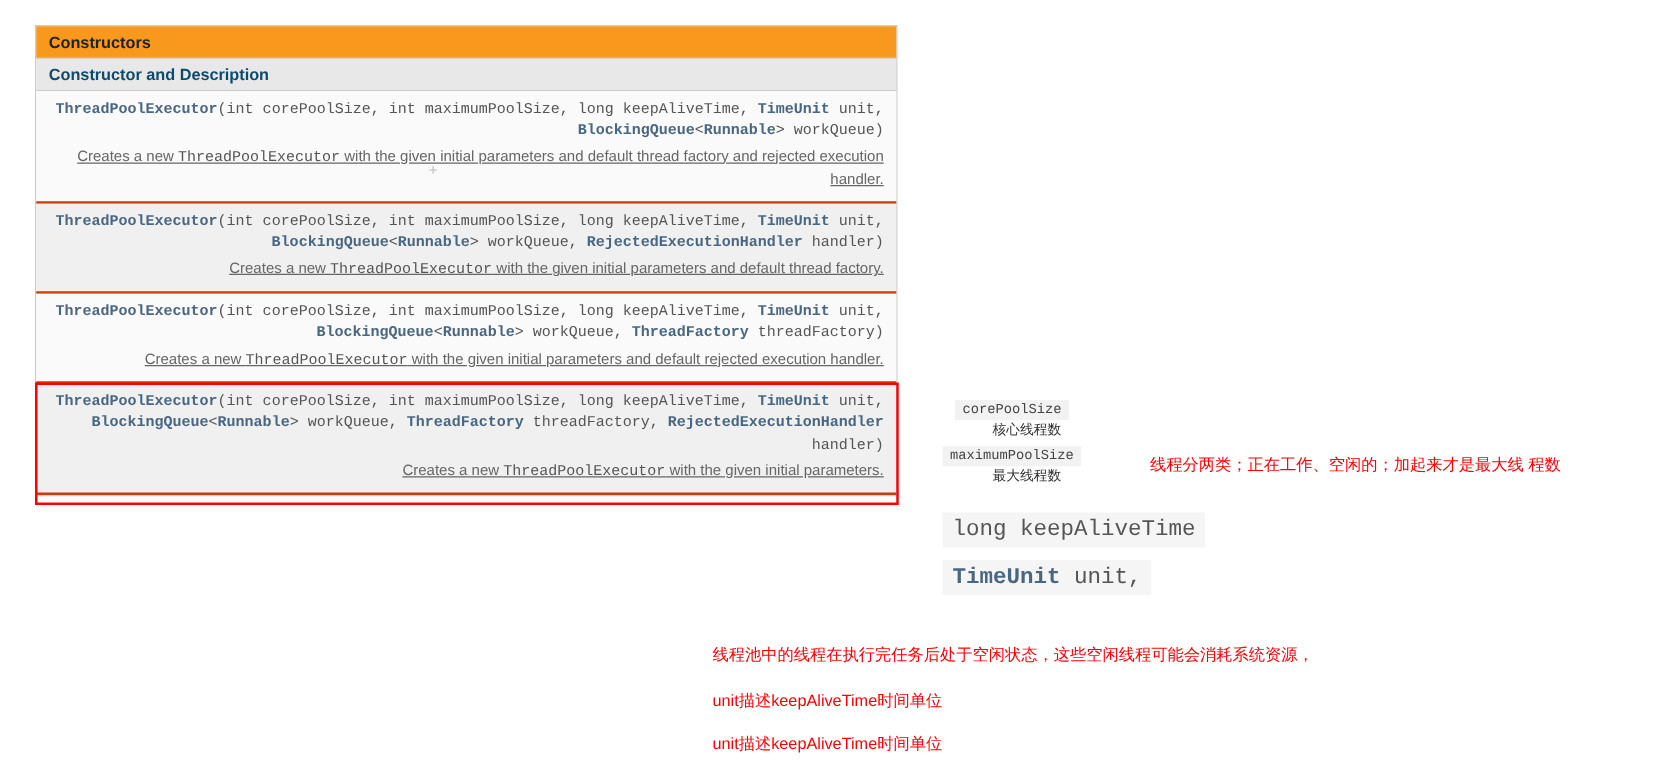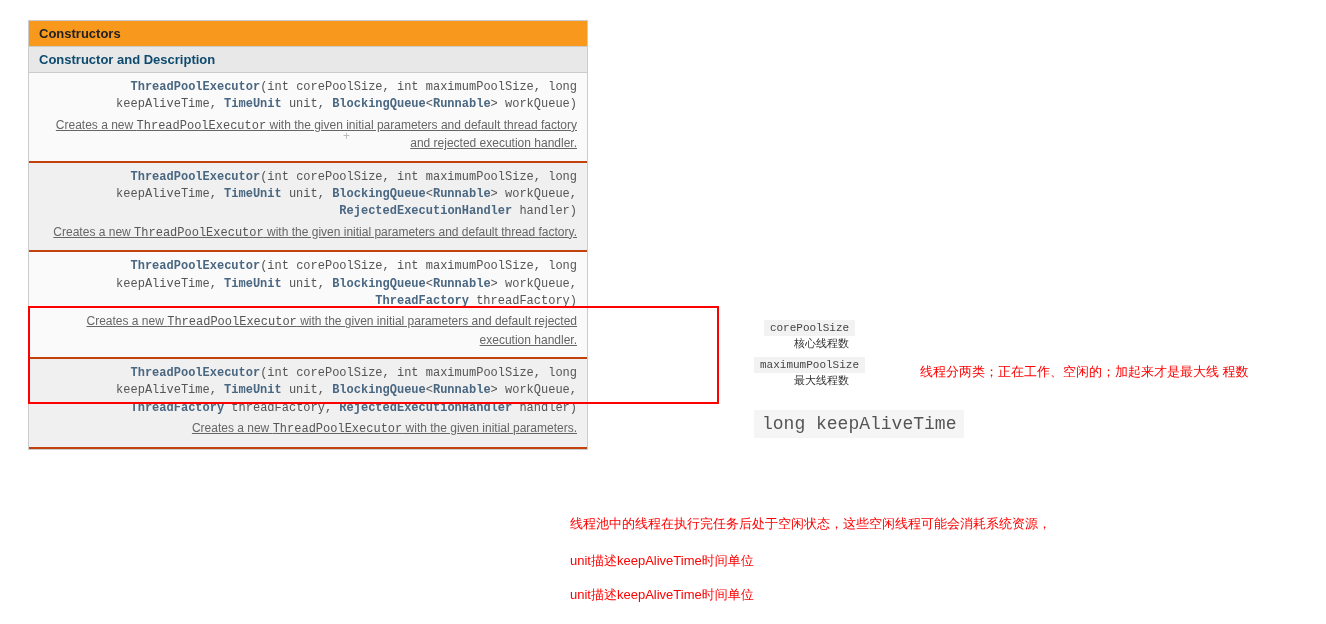--- a/index.html
+++ b/index.html
@@ -8,21 +8,21 @@
     height: 624px;
     background: #ffffff;
     font-family: Arial, sans-serif;
     font-size: 13px;
     position: relative;
   }
   .doc-panel {
     position: absolute;
     left: 28px;
     top: 20px;
-    width: 560px;
+    width: 690px;
     border: 1px solid #ccc;
   }
   .tab-header {
     background: #f8981d;
     color: #222;
     font-weight: bold;
     padding: 5px 10px;
     font-size: 13px;
     border-bottom: 1px solid #ccc;
   }
@@ -173,19 +173,20 @@
   <div class="row">
     <span class="prm">maximumPoolSize</span>
     <span class="lbl">最大线程数</span>
   </div>
 </div>
 
 <div class="red-note-1">线程分两类；正在工作、空闲的；加起来才是最大线 程数</div>
 
 <div class="code-lines">
   <div class="cl">long keepAliveTime</div><br>
+  <div class="cl"><span class="tp">TimeUnit</span> unit,</div>
 </div>
 
 <div class="red-block">
   <p>线程池中的线程在执行完任务后处于空闲状态，这些空闲线程可能会消耗系统资源，</p>
   <p class="p3">unit描述keepAliveTime时间单位</p>
   <p class="p4">unit描述keepAliveTime时间单位</p>
 </div>
 
 </body></html>

